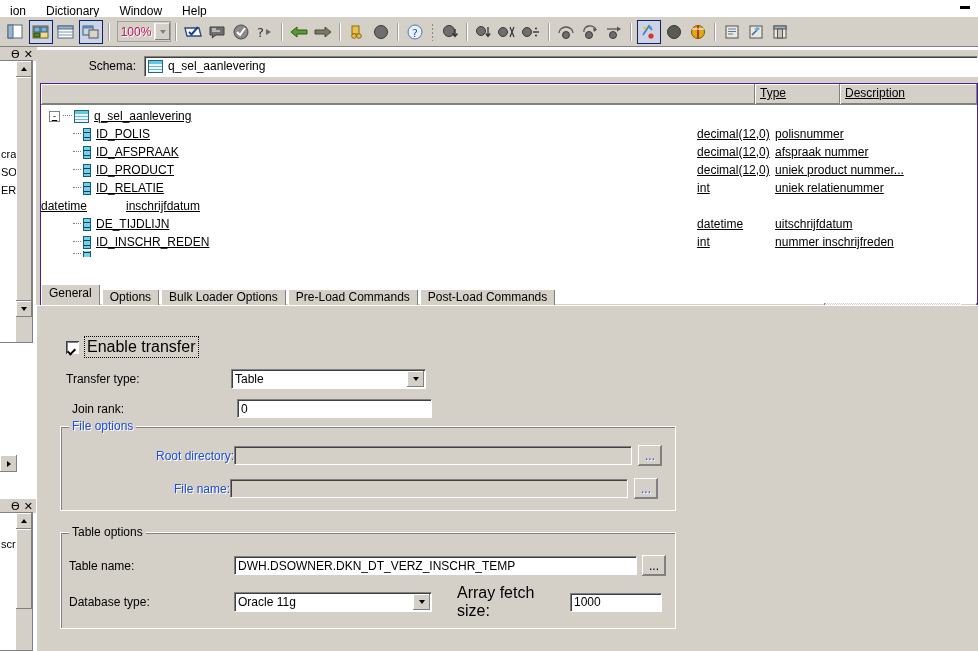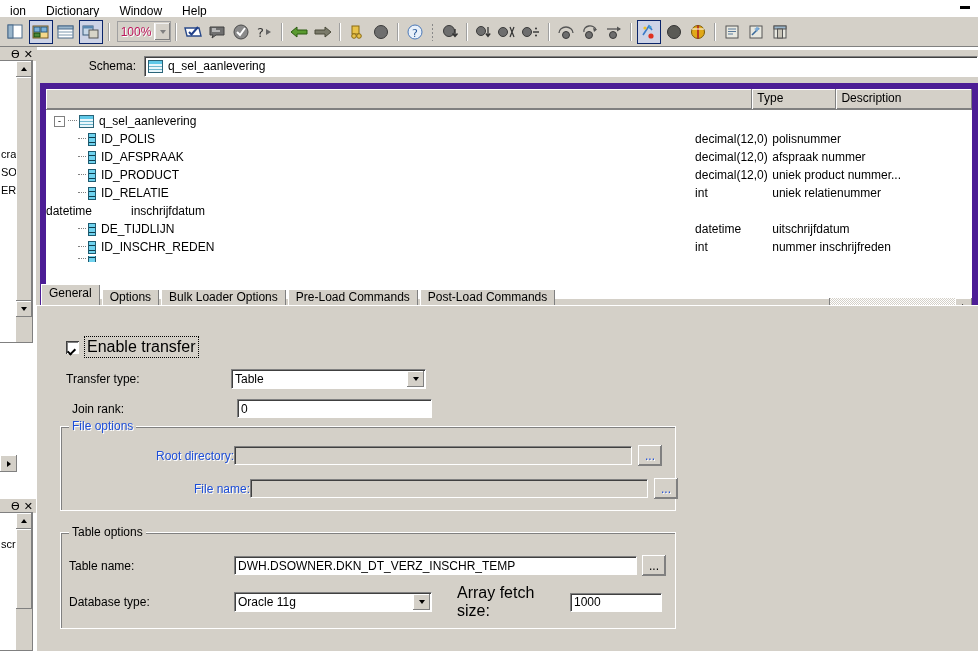--- a/index.html
+++ b/index.html
@@ -88,21 +88,21 @@
   .schemafield{
     flex:1;height:21px;background:#fff;border:1px solid;
     border-color:#808080 #fff #fff #808080;
     box-shadow:inset 1px 1px 0 #404040;
     display:flex;align-items:center;padding-left:3px;box-sizing:border-box;
   }
   .schemafield .txt{margin-left:5px;font-size:12px;}
 
   
   .gridwrap{position:absolute;left:4px;top:33px;width:938px;height:238px;
-            background:#fff;border:6px solid #4c1d95;box-sizing:border-box;}
+            background:#fff;border:1px solid #4c1d95;box-sizing:border-box;text-decoration:underline;}
   .gridhdr{display:flex;height:20px;background:#d4d0c8;border-bottom:1px solid #808080;}
   .hcell{
     background:#d4d0c8;height:20px;line-height:19px;padding-left:5px;box-sizing:border-box;
     box-shadow:inset -1px 0 0 #808080, inset 1px 1px 0 #fff, inset 0 -1px 0 #808080;
     font-size:12px;overflow:hidden;white-space:nowrap;
   }
   .h-name{width:714px;}
   .h-type{width:85px;}
   .h-desc{width:137px;}
   .gridbody{position:relative;height:196px;overflow:hidden;background:#fff;}
@@ -609,21 +609,21 @@
       <div class="frow" style="left:8px;top:18px;width:600px;">
         <div class="flabel dim">Root directory:</div>
         <div class="textfield disabled" style="width:398px">
           <span></span>
         </div>
         <div class="btn-ell dim" style="margin-left:6px">
           <span>...</span>
         </div>
       </div>
 
-      <div class="frow" style="left:24px;top:51px;width:600px;">
+      <div class="frow" style="left:4px;top:51px;width:600px;">
         <div class="flabel dim">File name:</div>
         <div class="textfield disabled" style="width:398px">
           <span></span>
         </div>
         <div class="btn-ell dim" style="margin-left:6px">
           <span>...</span>
         </div>
       </div>
     </div>
 

